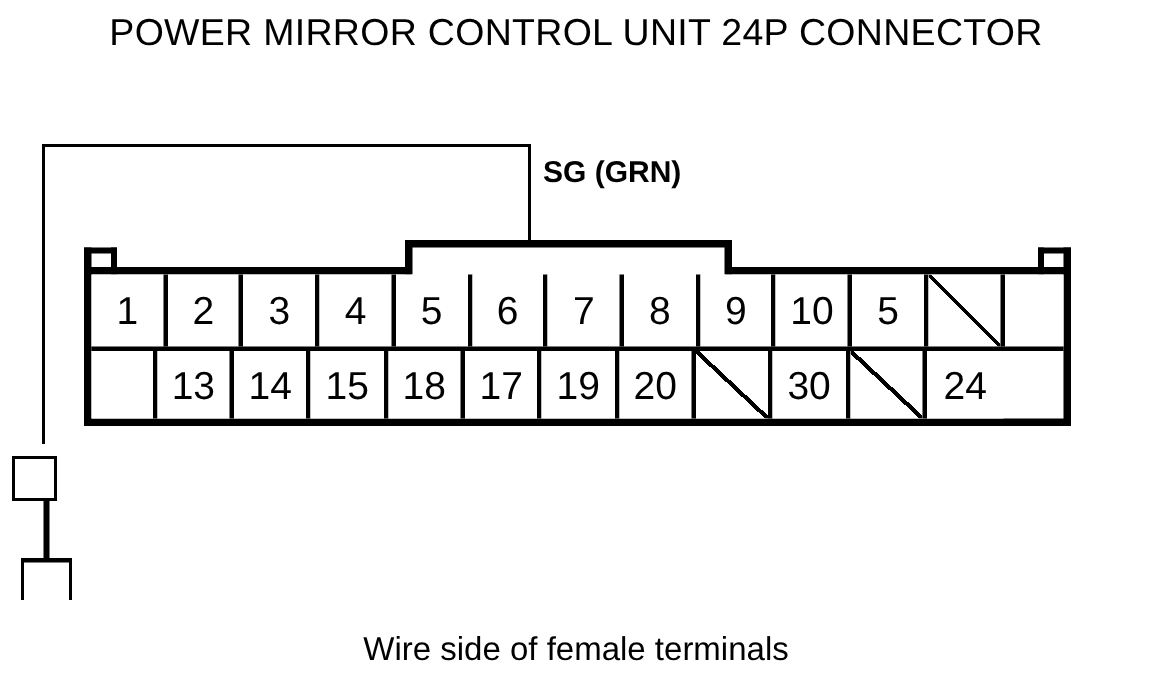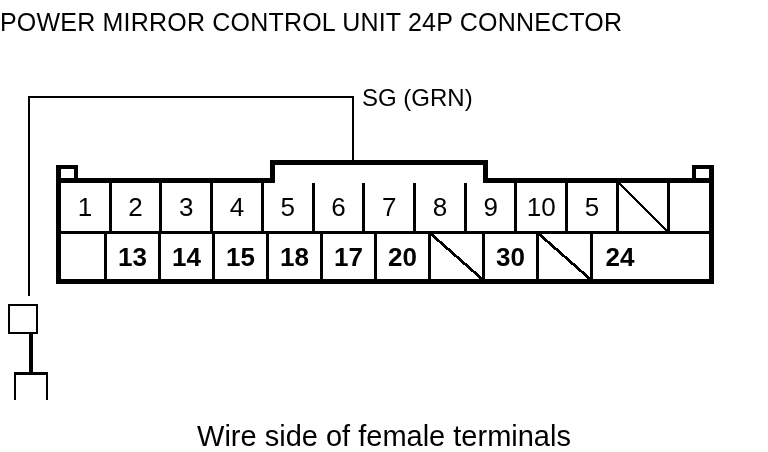--- a/index.html
+++ b/index.html
@@ -19,40 +19,41 @@
     position: absolute;
     left: 0; top: 0;
     width: 768px;
     height: 452px;
   }
   .abs { position: absolute; }
 
   
   #title {
     left: 0; top: 8px;
-    width: 616px;
+    width: 768px;
     text-align: center;
     font-size: 25px;
     letter-spacing: 0.2px;
     white-space: nowrap;
   }
 
   
   #sg-label {
-    left: 362px; top: 84px;
-    font-size: 24px;
+    left: 362px; top: 104px;
+    font-size: 20px;
     white-space: nowrap;
+    font-weight: bold;
   }
 
   
   #caption {
     left: 0; top: 420px;
     width: 768px;
     text-align: center;
-    font-size: 29px;
+    font-size: 22px;
     white-space: nowrap;
   }
 
   
   .leader-h {
     background: #000;
     height: 2px;
   }
   .leader-v {
     background: #000;
@@ -176,21 +177,20 @@
   }
   #row-divider {
     left: 61px; top: 231px;
     width: 648px; height: 3px;
     background: #000;
   }
   #row-bottom {
     left: 61px; top: 234px;
     width: 608px; height: 45px;
     display: flex;
-    font-weight: bold;
   }
 
   .cell {
     position: relative;
     box-sizing: border-box;
     border-right: 3px solid #000;
     display: flex;
     align-items: center;
     justify-content: center;
     font-size: 26px;
@@ -269,20 +269,21 @@
       <div class="cell w-pad-r"></div>
     </div>
   <div class="abs" id="row-divider"></div>
   <div class="abs" id="row-bottom">
       <div class="cell w-pad"></div>
       <div class="cell w-pin">13</div>
       <div class="cell w-pin">14</div>
       <div class="cell w-pin">15</div>
       <div class="cell w-pin">18</div>
       <div class="cell w-pin">17</div>
+      <div class="cell w-pin">19</div>
       <div class="cell w-pin">20</div>
       <div class="cell w-pin slash"></div>
       <div class="cell w-pin">30</div>
       <div class="cell w-pin slash"></div>
       <div class="cell w-pin">24</div>
     </div>
 
   <div class="abs" id="caption">Wire side of female terminals</div>
 
 </div>

